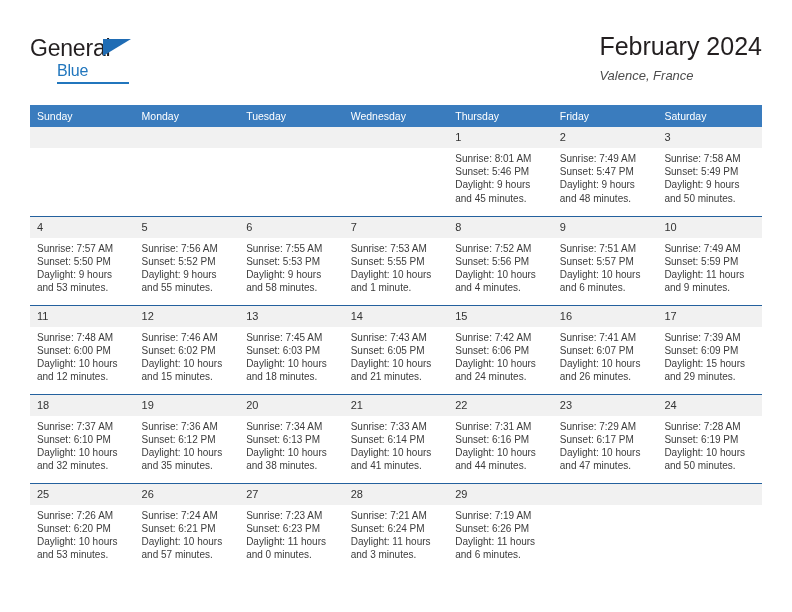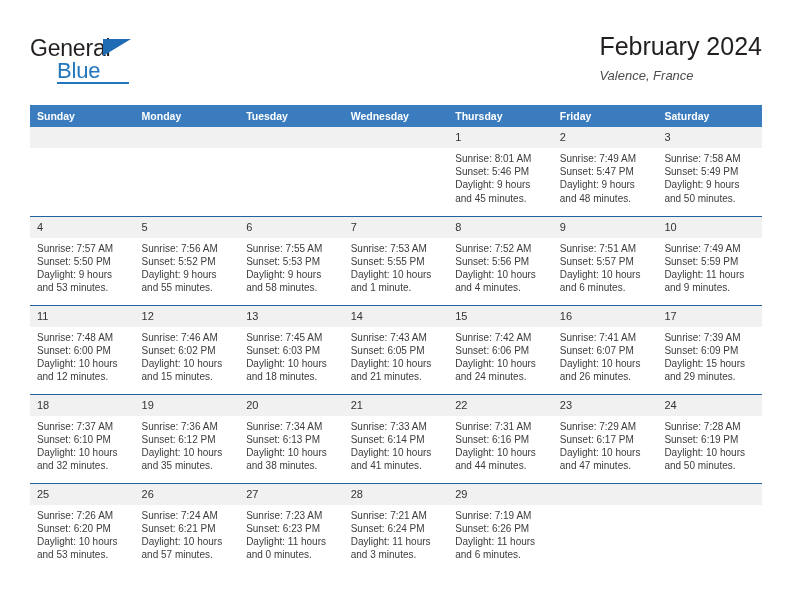--- a/index.html
+++ b/index.html
@@ -54,21 +54,21 @@
     top: 3px;
     width: 0;
     height: 0;
     border-left: 28px solid #1f6cb4;
     border-bottom: 17px solid transparent;
   }
   .logo-blue {
     position: absolute;
     left: 27px;
     top: 22px;
-    font-size: 22px;
+    font-size: 16px;
     line-height: 25px;
     color: #2176bd;
     letter-spacing: -0.2px;
     font-family: "Liberation Sans", sans-serif;
   }
   .logo-underline {
     position: absolute;
     left: 27px;
     top: 46px;
     width: 72px;
@@ -105,21 +105,21 @@
     top: 105px;
     width: 732px;
     border-collapse: collapse;
     table-layout: fixed;
   }
 
   .cal-head th {
     background: #3a7cbe;
     color: #ffffff;
     font-size: 10.5px;
-    font-weight: bold;
+    font-weight: normal;
     text-align: left;
     padding: 5px 0 5px 7px;
     height: 19px;
     box-sizing: border-box;
     font-family: "Liberation Sans", sans-serif;
     margin-left: 41px;
   }
 
   .week-row td {
     vertical-align: top;

